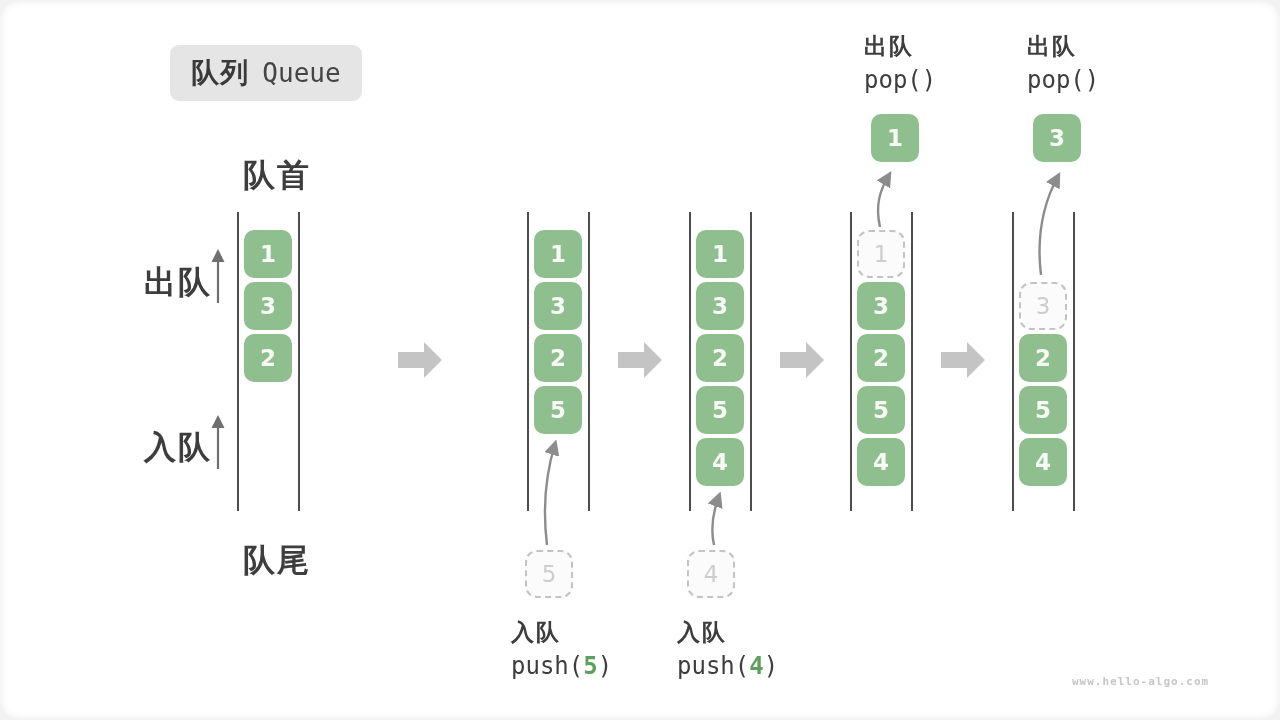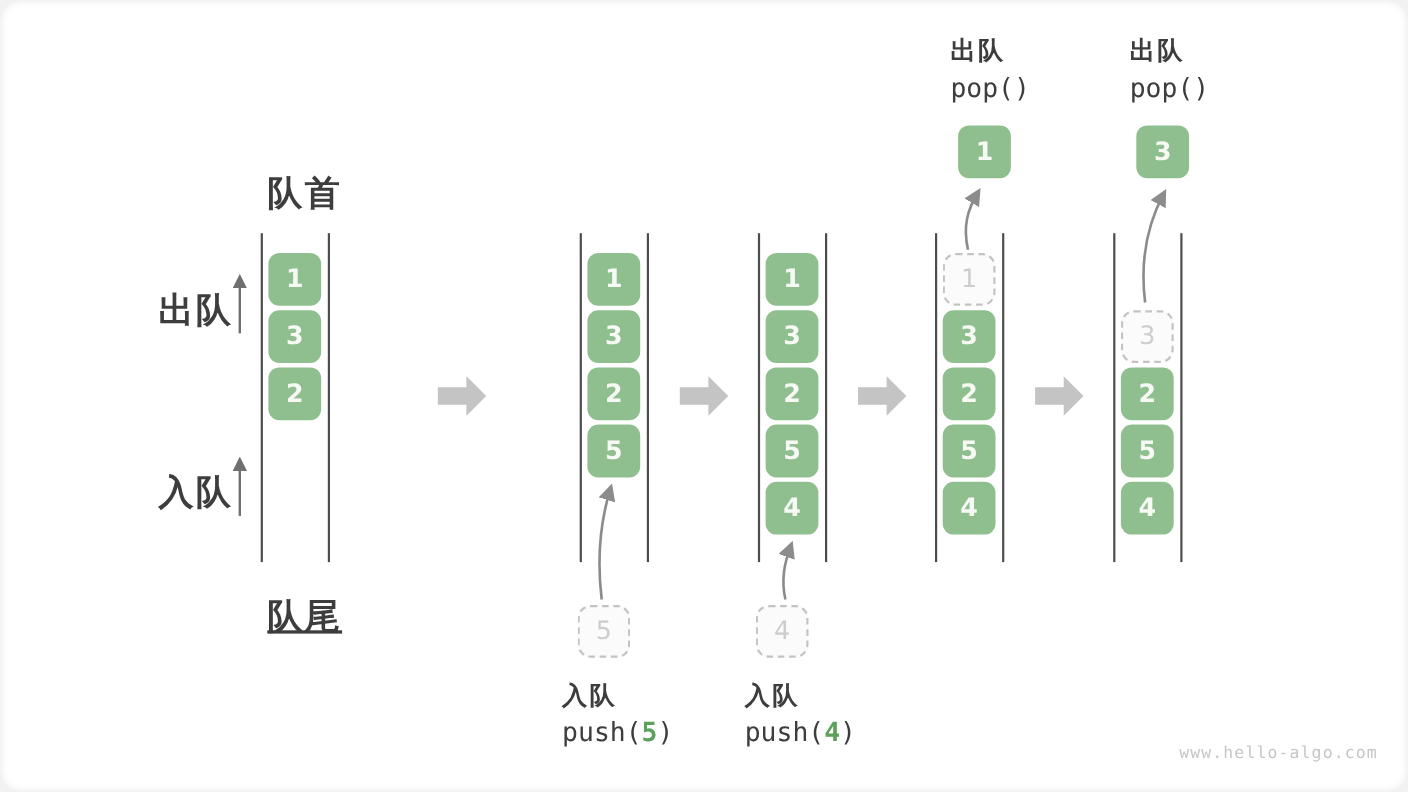--- a/index.html
+++ b/index.html
@@ -27,31 +27,35 @@
   .op-code { font-size:24px; font-family:"DejaVu Sans Mono","Liberation Mono",monospace; color:var(--label-text); }
   .op-code .accent { color:var(--accent-green); font-weight:700; }
 
   .arrows-layer { position:absolute; inset:0; z-index:2; pointer-events:none; }
   .curve { fill:none; stroke:var(--curve-arrow); stroke-width:2.4px; }
   .upline { fill:none; stroke:var(--up-arrow); stroke-width:2.2px; }
   #ah-gray path { fill:var(--curve-arrow); }
   #ah-dark path { fill:var(--up-arrow); }
   .block-arrow { fill:var(--block-arrow); }
 
-  .watermark { position:absolute; left:1072px; top:675px; font-size:15px;
-    font-family:"DejaVu Sans Mono","Liberation Mono",monospace; color:var(--watermark-text); letter-spacing:1px; }
+  .watermark { position:absolute; left:1072px; top:675px; font-size:11px;
+    font-family:"DejaVu Sans Mono","Liberation Mono",monospace; color:var(--watermark-text); letter-spacing:1px;font-weight:bold; }
 </style>
 </head>
 <body>
 
 <div class="canvas">
 
+  <div class="title-badge">
+    <span class="title-zh">队列</span>
+    <span class="title-en">Queue</span>
+  </div>
 
   <div class="zh-label" style="left:243px; top:154px;">队首</div>
-  <div class="zh-label" style="left:243px; top:539px;text-decoration:underline;">队尾</div>
+  <div class="zh-label" style="left:243px; top:539px;">队尾</div>
   <div class="zh-label" style="left:144px; top:261px;">出队</div>
   <div class="zh-label" style="left:144px; top:426px;">入队</div>
 
   <div class="op-label" style="left:864px; top:29px;">
     <div class="op-zh">出队</div>
     <div class="op-code">pop()</div>
   </div>
   <div class="op-label" style="left:1027px; top:29px;">
     <div class="op-zh">出队</div>
     <div class="op-code">pop()</div>

